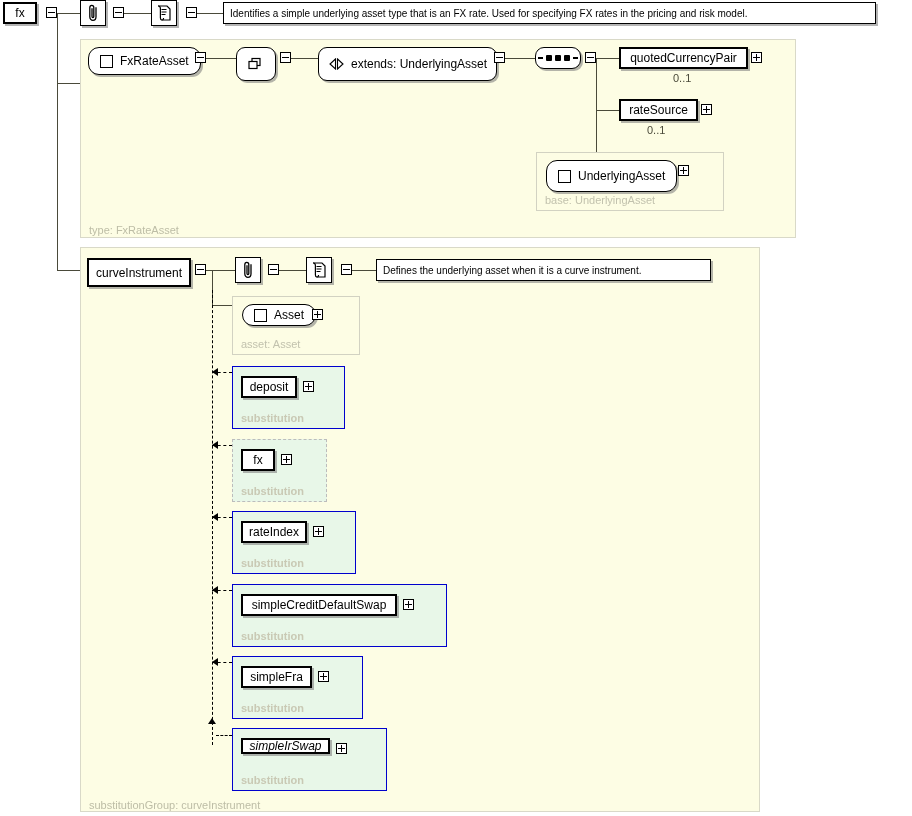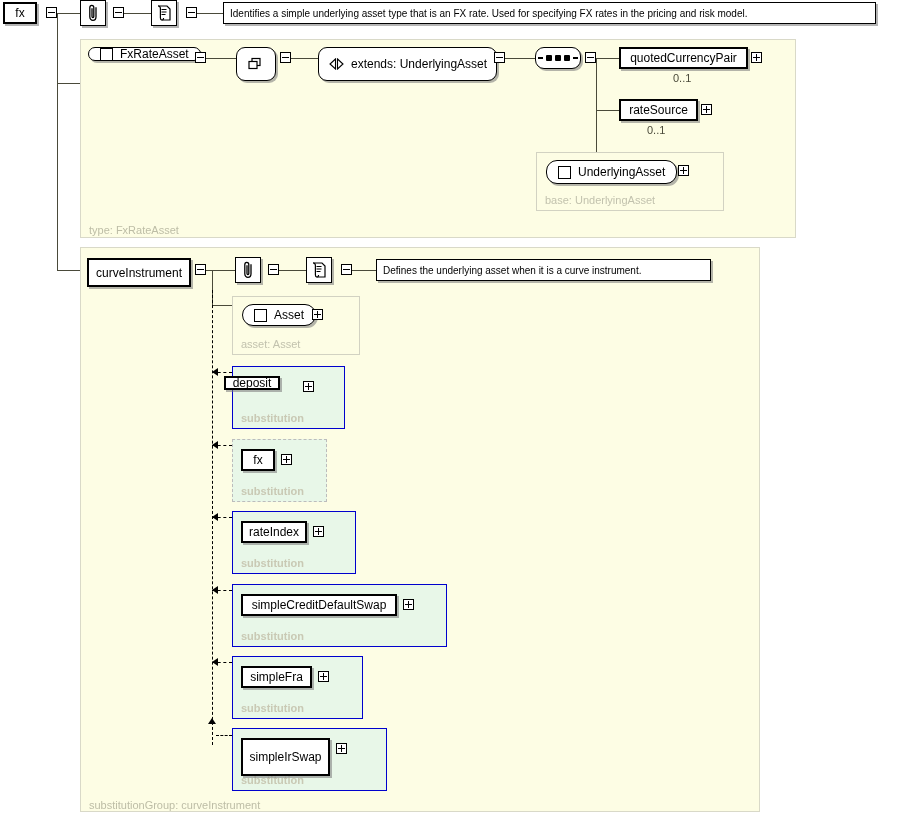--- a/index.html
+++ b/index.html
@@ -158,21 +158,21 @@
   <span>Identifies a simple underlying asset type that is an FX rate. Used for specifying FX rates in the pricing and risk model.</span>
 </div>
 
 <div class="vline" style="left:57px;top:13px;height:258px;"></div>
 <div class="hline" style="left:57px;top:83px;width:27px;"></div>
 <div class="hline" style="left:57px;top:270px;width:30px;"></div>
 
 <div class="panel" style="left:80px;top:39px;width:716px;height:199px;"></div>
 <div class="panel-label" style="left:89px;top:224px;">type: FxRateAsset</div>
 
-<div class="capsule" style="left:88px;top:47px;height:14px;">
+<div class="capsule" style="left:88px;top:47px;height:28px;">
   <span class="sq"></span>
   <span>FxRateAsset</span>
 </div>
 <div class="tog" style="left:195px;top:52px;">
     <b></b>
   </div>
 <div class="hline" style="left:206px;top:58px;width:30px;"></div>
 
 <div class="hexcap" style="left:236px;top:47px;width:40px;height:22px;justify-content:center;">
   <svg width="18" height="14" viewBox="0 0 18 14" aria-hidden="true">
@@ -225,21 +225,21 @@
   <span>rateSource</span>
 </div>
 <div class="tog plus" style="left:701px;top:104px;">
     <b></b>
   </div>
 <div class="card" style="left:647px;top:124px;">0..1</div>
 
 <div class="innerpanel" style="left:536px;top:152px;width:188px;height:59px;">
   <span class="ilabel">base: UnderlyingAsset</span>
 </div>
-<div class="capsule" style="left:546px;top:160px;height:24px;">
+<div class="capsule" style="left:546px;top:160px;height:32px;">
   <span class="sq"></span>
   <span>UnderlyingAsset</span>
 </div>
 <div class="tog plus" style="left:678px;top:165px;">
     <b></b>
   </div>
 
 <div class="panel" style="left:80px;top:247px;width:680px;height:565px;"></div>
 <div class="panel-label" style="left:89px;top:799px;">substitutionGroup: curveInstrument</div>
 
@@ -291,21 +291,21 @@
     <b></b>
   </div>
 
 <div class="dvline" style="left:212px;top:290px;height:455px;"></div>
 
 <div class="dhline" style="left:212px;top:372px;width:20px;"></div>
 <div class="arrowL" style="left:212px;top:368px;"></div>
 <div class="subpanel" style="left:232px;top:366px;width:113px;height:63px;">
   <span class="sublabel">substitution</span>
 </div>
-<div class="node elem" style="left:224px;top:376px;width:56px;height:14px;">
+<div class="node elem" style="left:241px;top:376px;width:56px;height:22px;">
   <span>deposit</span>
 </div>
 <div class="tog plus" style="left:303px;top:381px;">
     <b></b>
   </div>
 
 <div class="dhline" style="left:212px;top:445px;width:20px;"></div>
 <div class="arrowL" style="left:212px;top:441px;"></div>
 <div class="subpanel self" style="left:232px;top:439px;width:95px;height:63px;">
   <span class="sublabel">substitution</span>
@@ -351,18 +351,18 @@
 </div>
 <div class="tog plus" style="left:318px;top:671px;">
     <b></b>
   </div>
 
 <div class="arrowU" style="left:208px;top:718px;"></div>
 <div class="dhline" style="left:216px;top:735px;width:16px;"></div>
 <div class="subpanel" style="left:232px;top:728px;width:155px;height:63px;">
   <span class="sublabel">substitution</span>
 </div>
-<div class="node elem" style="left:241px;top:738px;width:89px;height:38px;">
+<div class="node elem" style="left:241px;top:738px;width:89px;height:16px;font-style:italic;">
   <span>simpleIrSwap</span>
 </div>
 <div class="tog plus" style="left:336px;top:743px;">
     <b></b>
   </div>
 
 </body></html>

